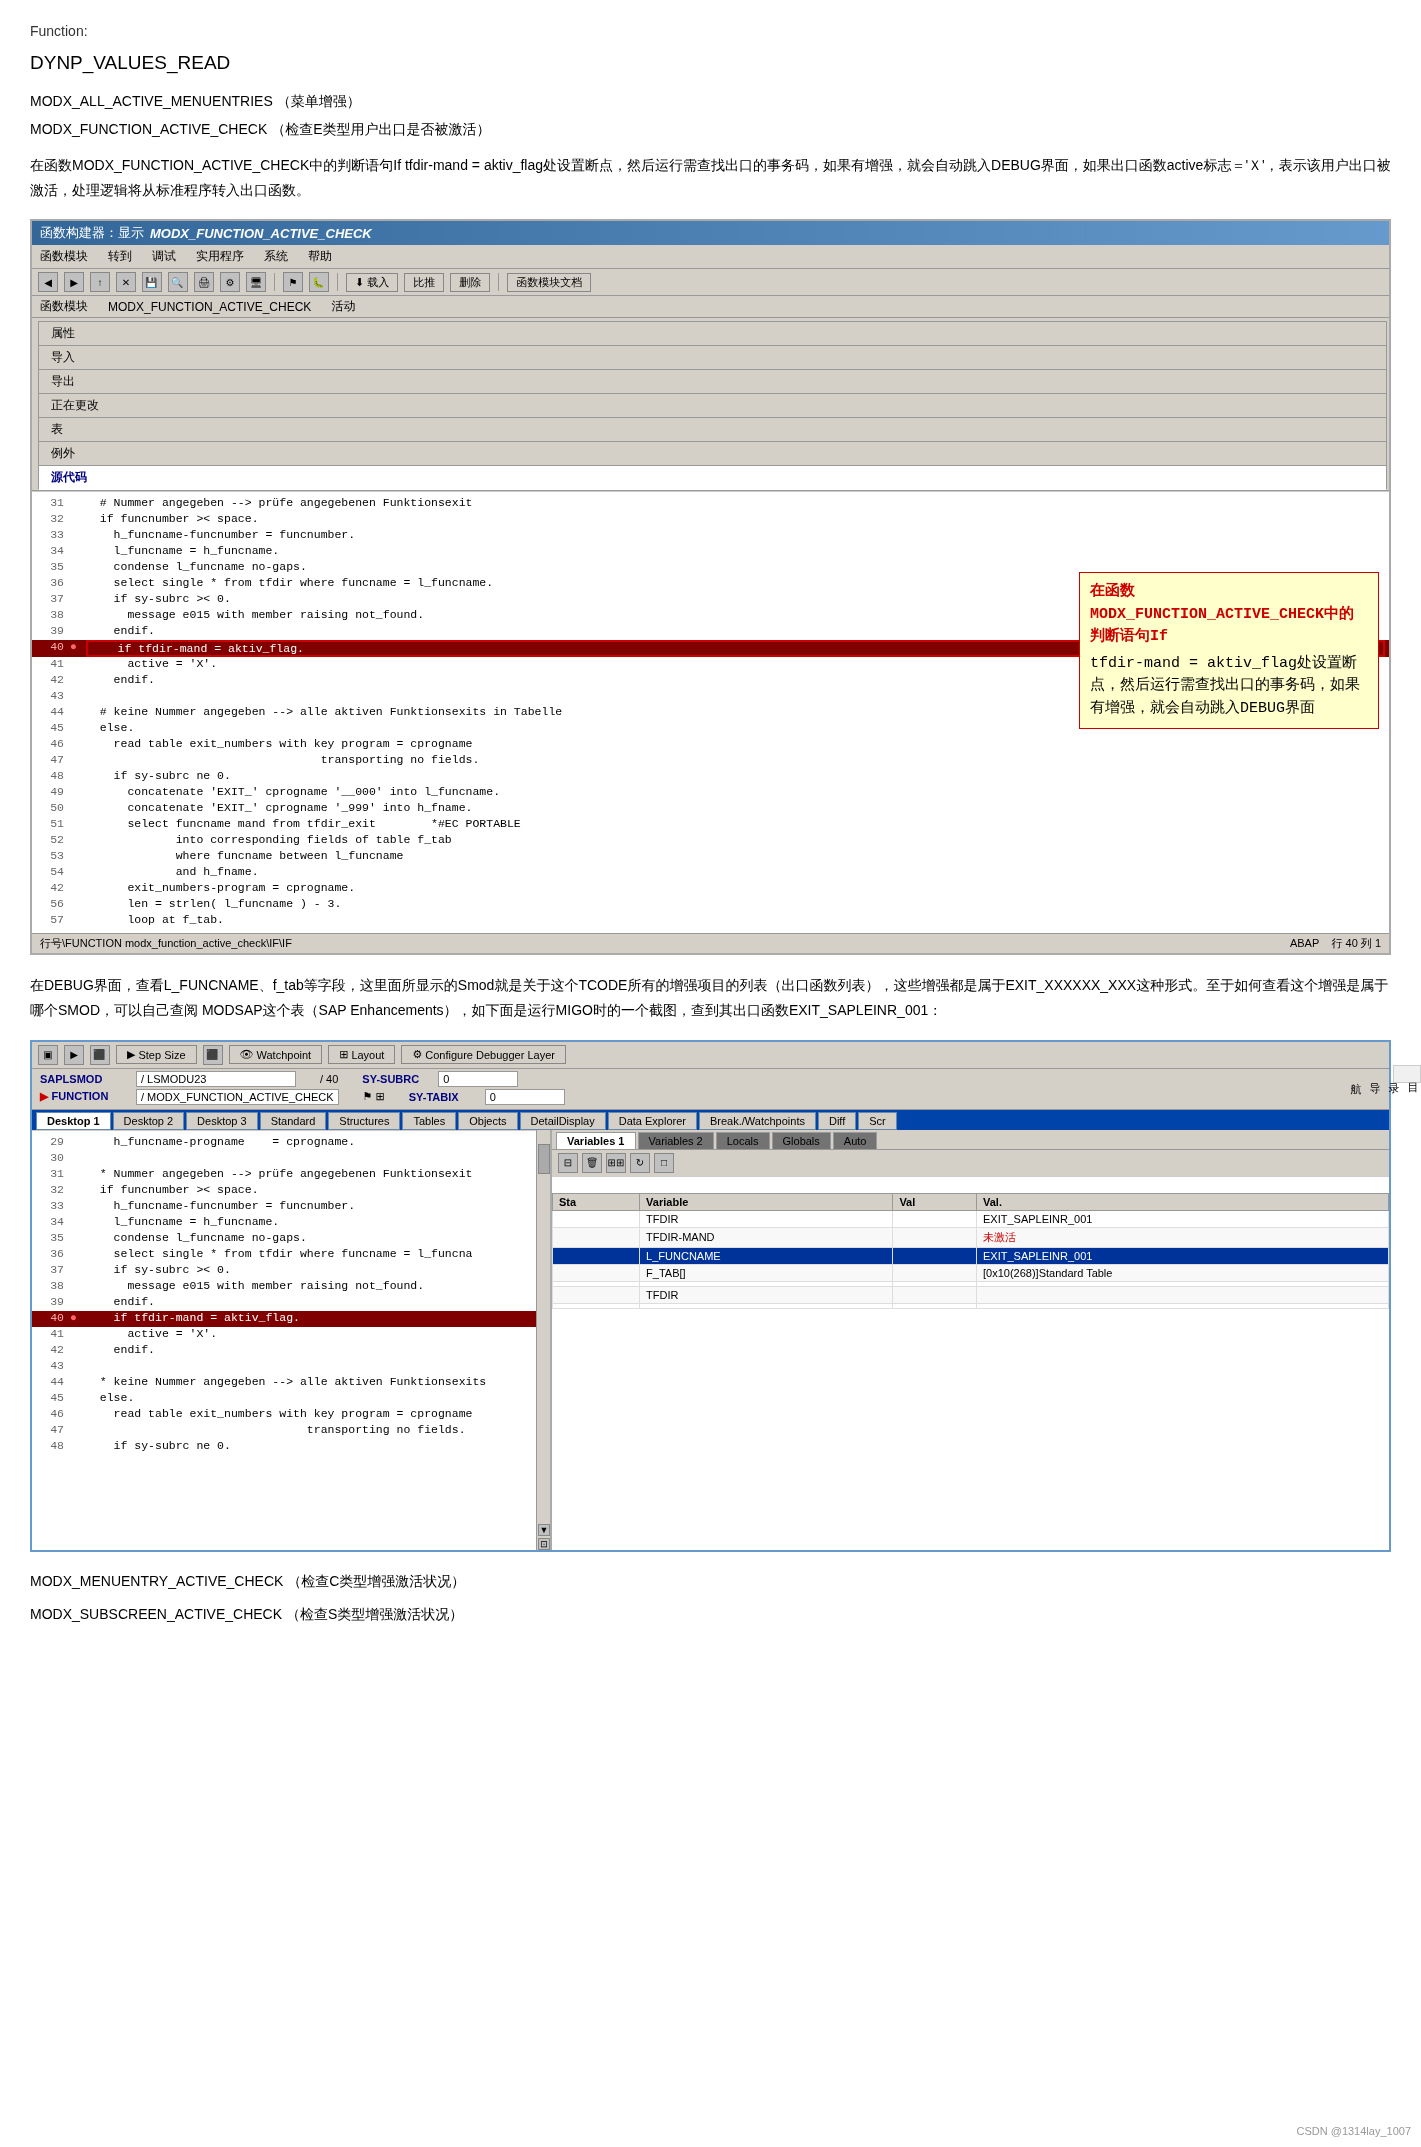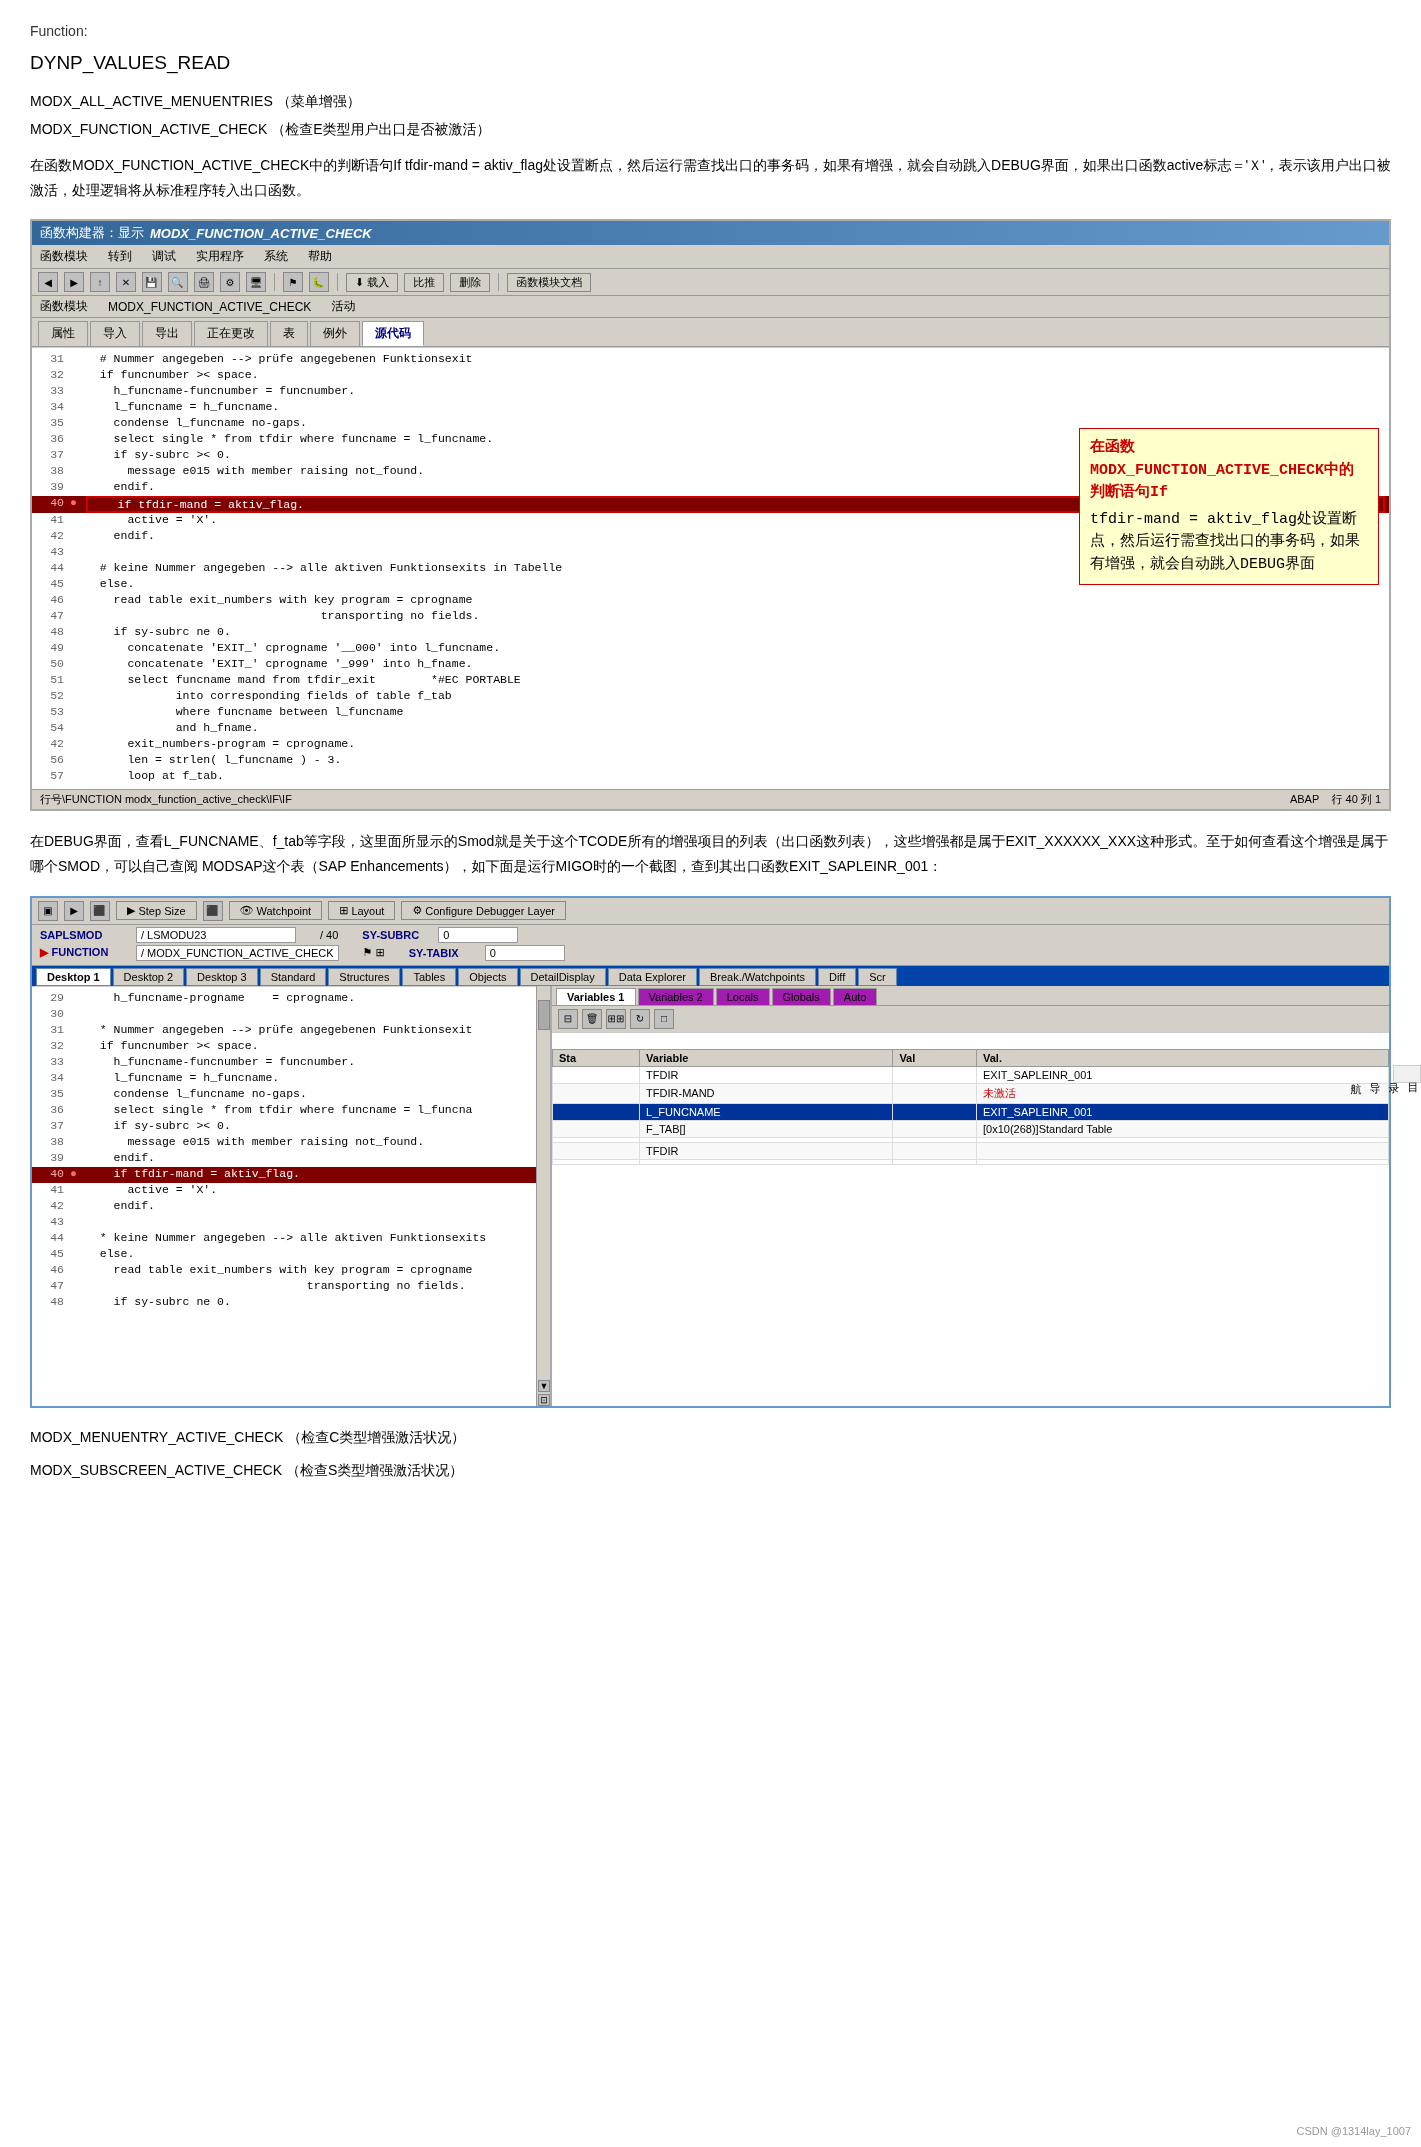--- a/index.html
+++ b/index.html
@@ -115,20 +115,21 @@
       align-items: center;
       gap: 20px;
       font-size: 12px;
     }
     .sap-tabs {
       background: #d4d0c8;
       border-bottom: 1px solid #999;
       display: flex;
       padding-top: 3px;
       padding-left: 6px;
+      flex-direction: column;
     }
     .sap-tab {
       padding: 3px 12px;
       font-size: 12px;
       background: #d4d0c8;
       border: 1px solid #999;
       border-bottom: none;
       margin-right: 2px;
       cursor: pointer;
     }
@@ -313,21 +314,21 @@
     }
     .vars-tabs {
       display: flex;
       background: #d4d0c8;
       border-bottom: 1px solid #999;
       padding: 2px 4px 0 4px;
     }
     .vars-tab {
       padding: 2px 10px;
       font-size: 11px;
-      background: #a21caf;
+      background: #737373;
       border: 1px solid #999;
       border-bottom: none;
       cursor: pointer;
       margin-right: 2px;
     }
     .vars-tab.active {
       background: #fff;
       font-weight: bold;
     }
     .vars-toolbar {

